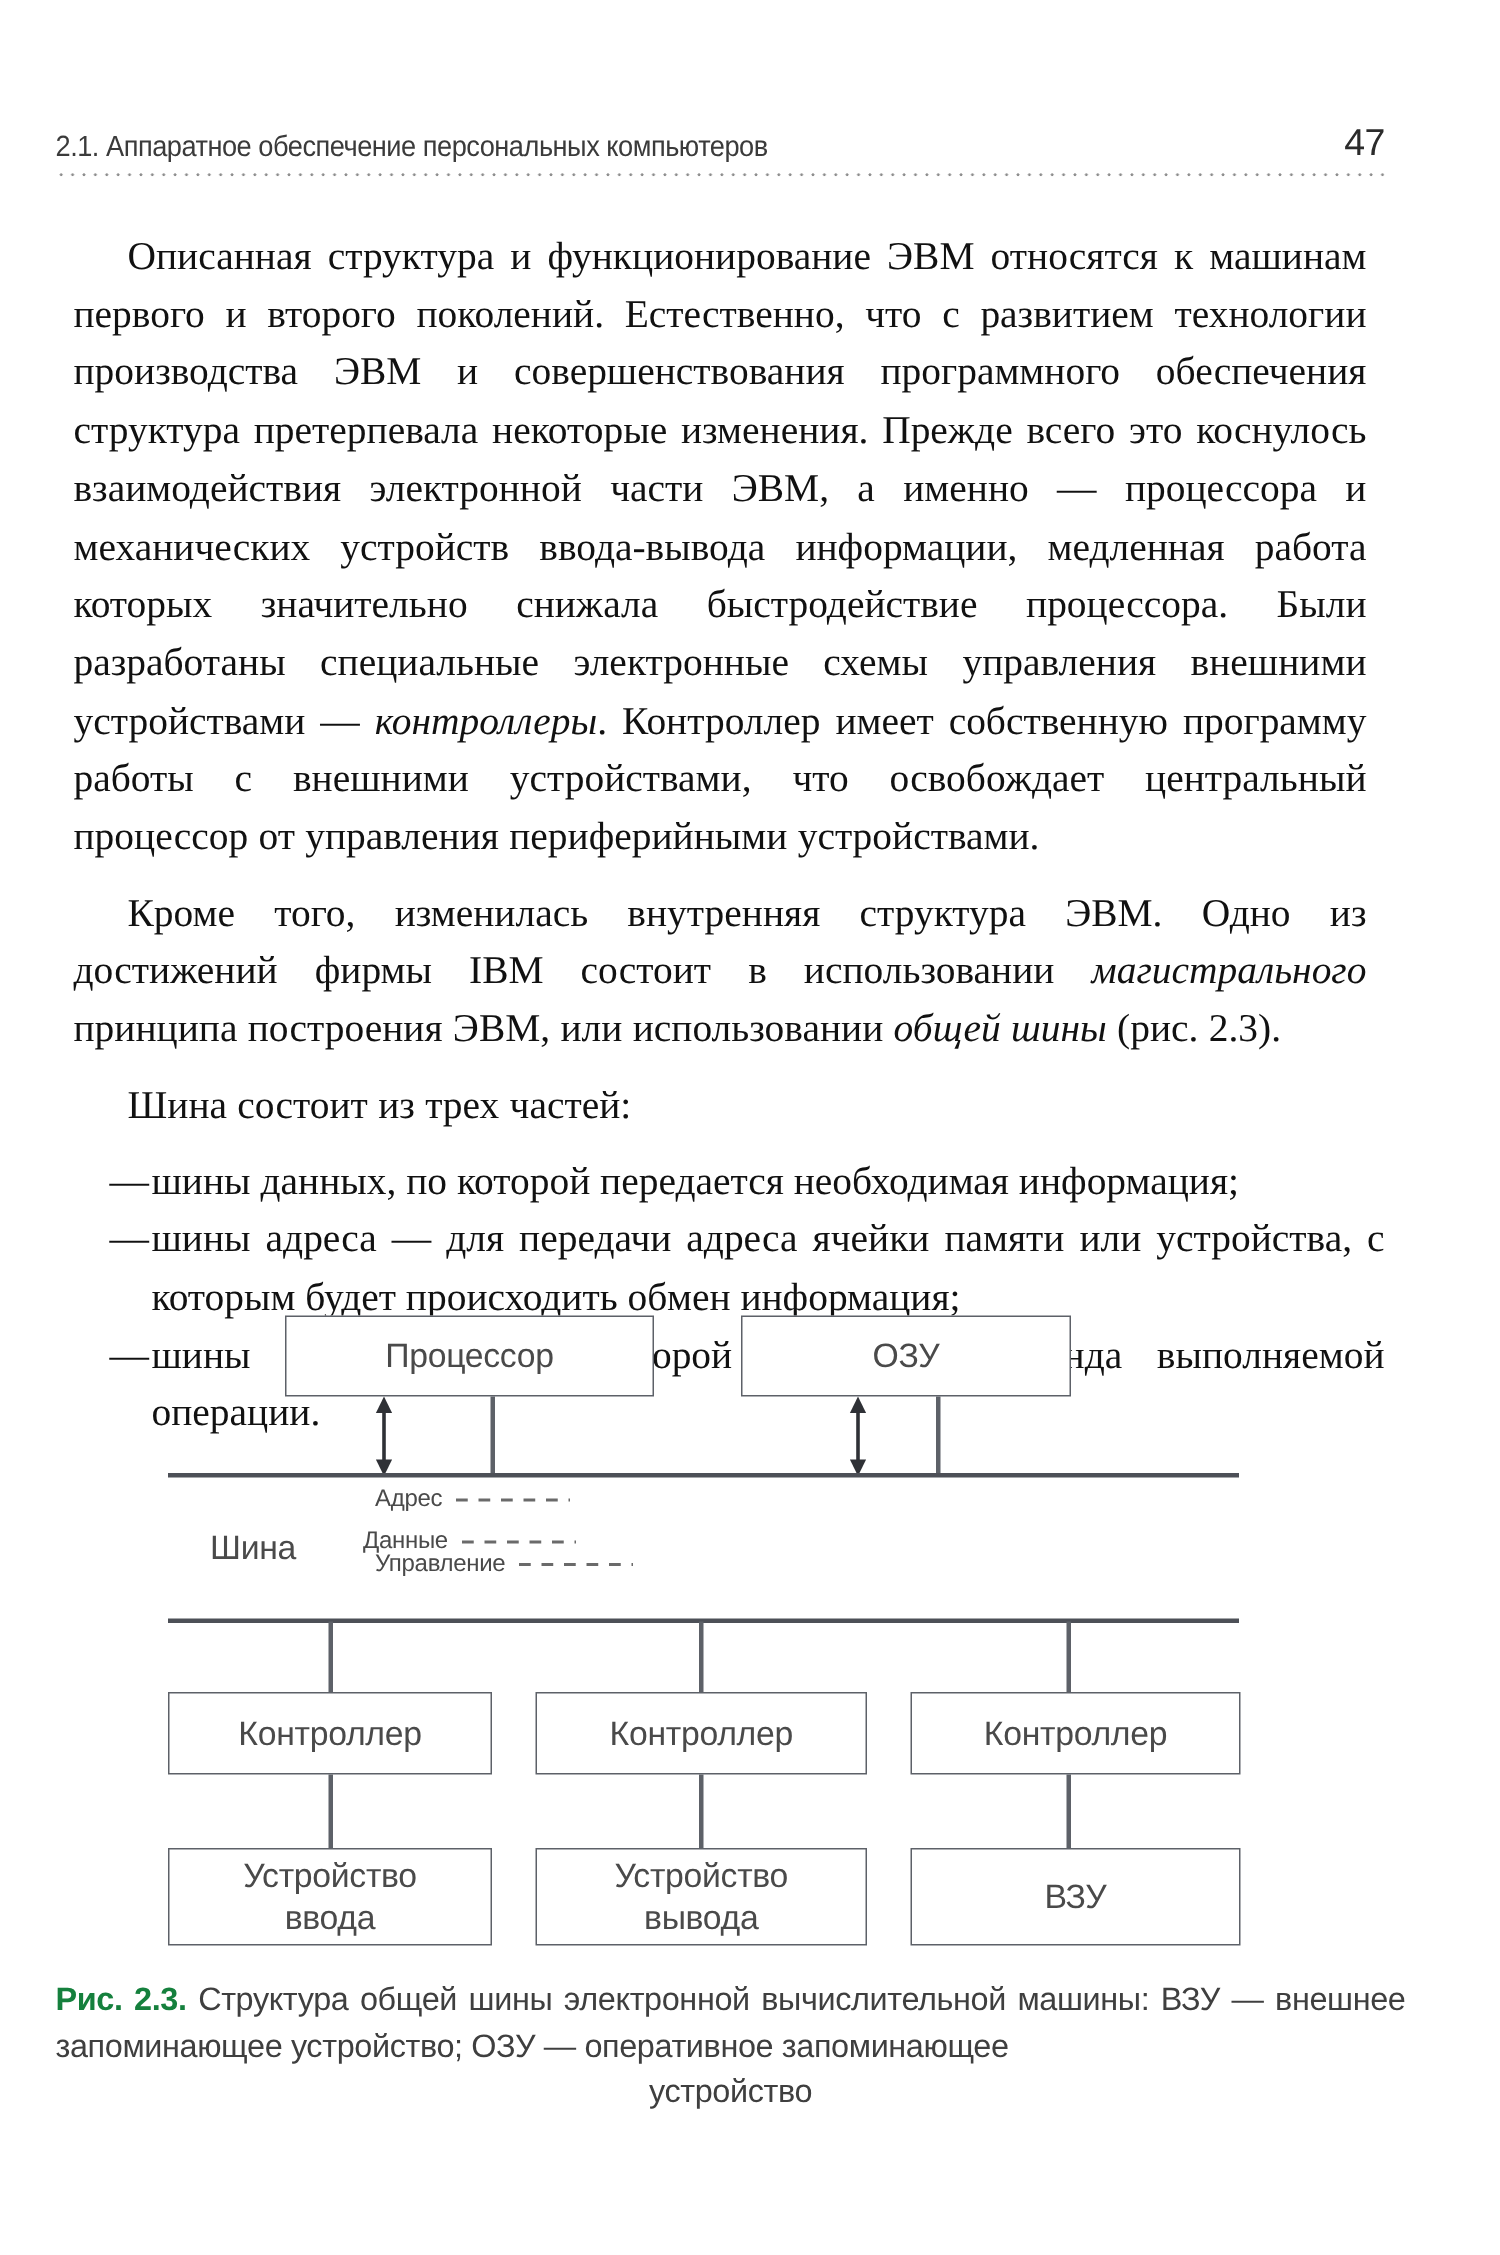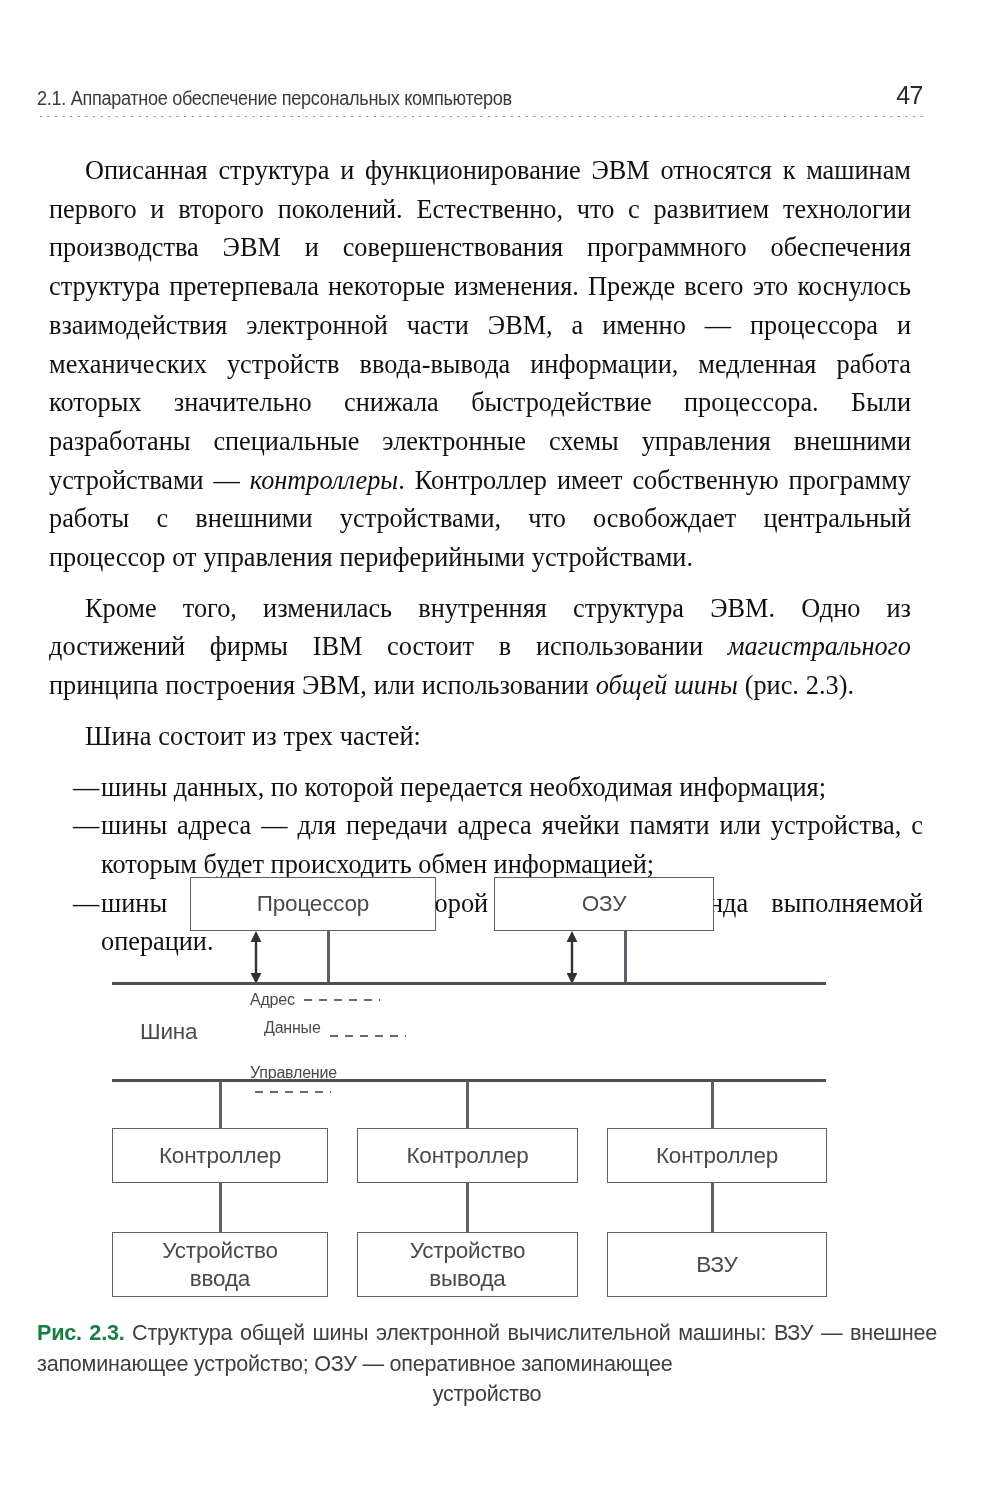--- a/index.html
+++ b/index.html
@@ -193,21 +193,21 @@
   <div class="body">
 
     <p class="para"><span>Описанная структура и функционирование ЭВМ относятся к машинам первого и второго поколений. Естественно, что с развитием технологии производства ЭВМ и совершенствования программного обеспечения структура претерпевала некоторые изменения. Прежде всего это коснулось взаимодействия электронной части ЭВМ, а именно — процессора и механических устройств ввода-вывода информации, медленная работа которых значительно снижала быстродействие процессора. Были разработаны специальные электронные схемы управления внешними устройствами — </span><i>контроллеры</i><span>. Контроллер имеет собственную программу работы с внешними устройствами, что освобождает центральный процессор от управления периферийными устройствами.</span></p>
 
     <p class="para"><span>Кроме того, изменилась внутренняя структура ЭВМ. Одно из достижений фирмы IBM состоит в использовании </span><i>магистрального</i><span> принципа построения ЭВМ, или использовании </span><i>общей шины</i><span> (рис. 2.3).</span></p>
 
     <p class="para">Шина состоит из трех частей:</p>
 
     <ul class="bus-list">
       <li><span class="dash">—</span><span>шины данных, по которой передается необходимая информация;</span></li>
-      <li><span class="dash">—</span><span>шины адреса — для передачи адреса ячейки памяти или устройства, с которым будет происходить обмен информацией;</span></li>
+      <li><span class="dash">—</span><span>шины адреса — для передачи адреса ячейки памяти или устройства, с которым будет происходить обмен информация;</span></li>
       <li><span class="dash">—</span><span>шины управления, по которой передается команда выполняемой операции.</span></li>
     </ul>
   </div>
 
   <div class="figure">
 
     <div class="fig-box" style="left:190px; top:17px; width:246px; height:54px;">Процессор</div>
     <div class="fig-box" style="left:494px; top:17px; width:220px; height:54px;">ОЗУ</div>
 
     <svg class="arrow" style="left:247px; top:71px; height:53px;" viewBox="0 0 18 53">
@@ -227,25 +227,25 @@
     <div class="v-line" style="left:624px; top:71px; height:53px;"></div>
 
     <div class="bus-line" style="left:112px; top:122px; width:714px;"></div>
 
     <div class="bus-label" style="left:140px; top:159px;">Шина</div>
 
     <div class="bus-sig" style="left:250px; top:131px;">
       <span>Адрес</span>
       <span class="dashrun"></span>
     </div>
-    <div class="bus-sig" style="left:264px; top:159px;align-items:flex-end;">
+    <div class="bus-sig" style="left:242px; top:159px;">
       <span>Данные</span>
       <span class="dashrun"></span>
     </div>
-    <div class="bus-sig" style="left:250px; top:204px;flex-direction:column;">
+    <div class="bus-sig" style="left:250px; top:174px;">
       <span>Управление</span>
       <span class="dashrun"></span>
     </div>
 
     <div class="bus-line" style="left:112px; top:219px; width:714px;"></div>
 
     <div class="v-line" style="left:219px; top:221px; height:47px;"></div>
     <div class="v-line" style="left:466px; top:221px; height:47px;"></div>
     <div class="v-line" style="left:711px; top:221px; height:47px;"></div>
 

